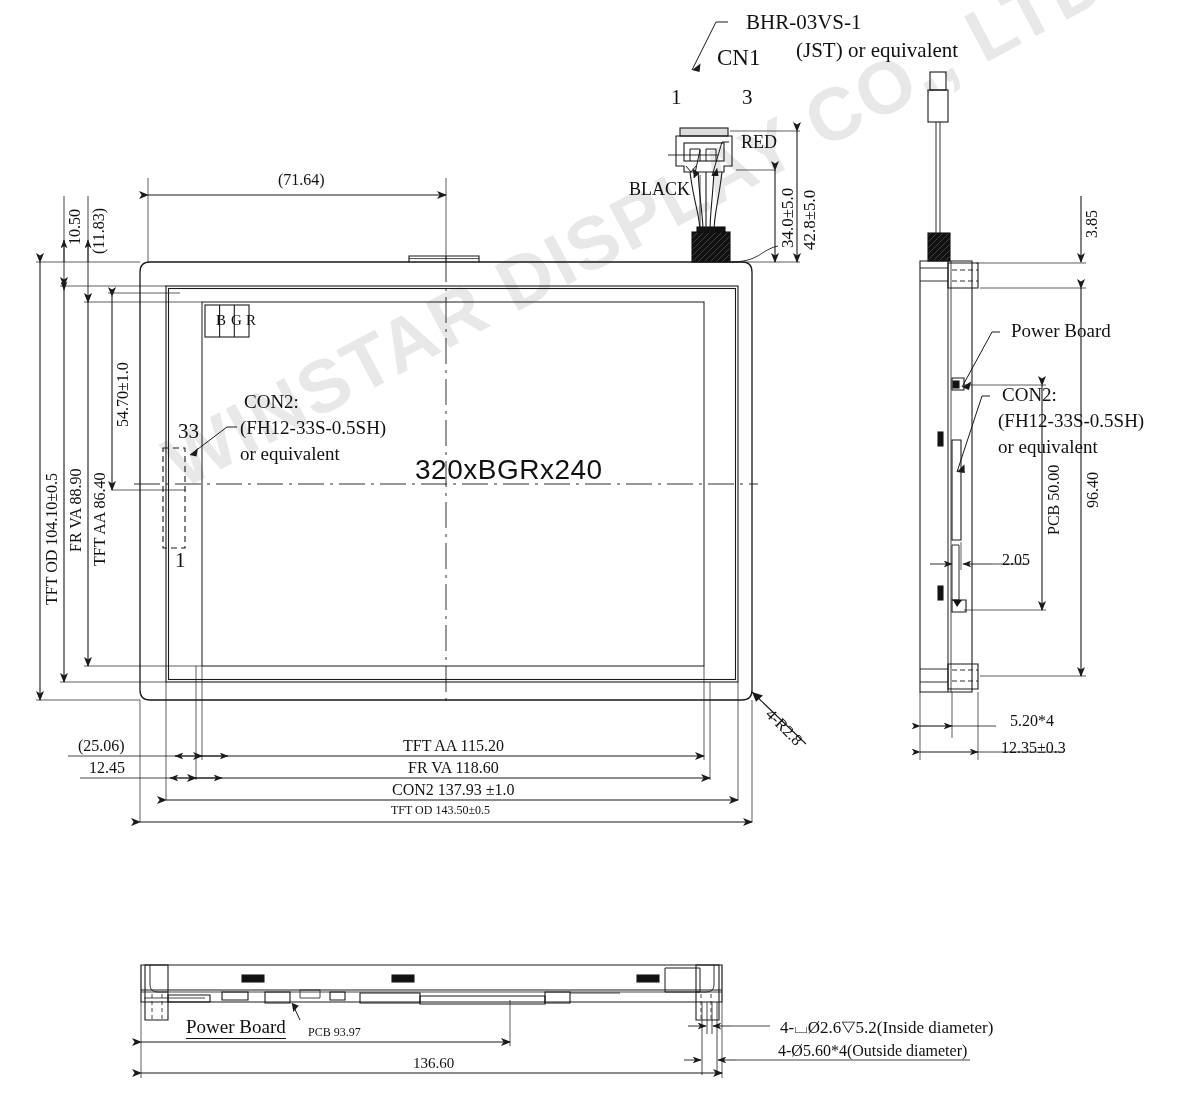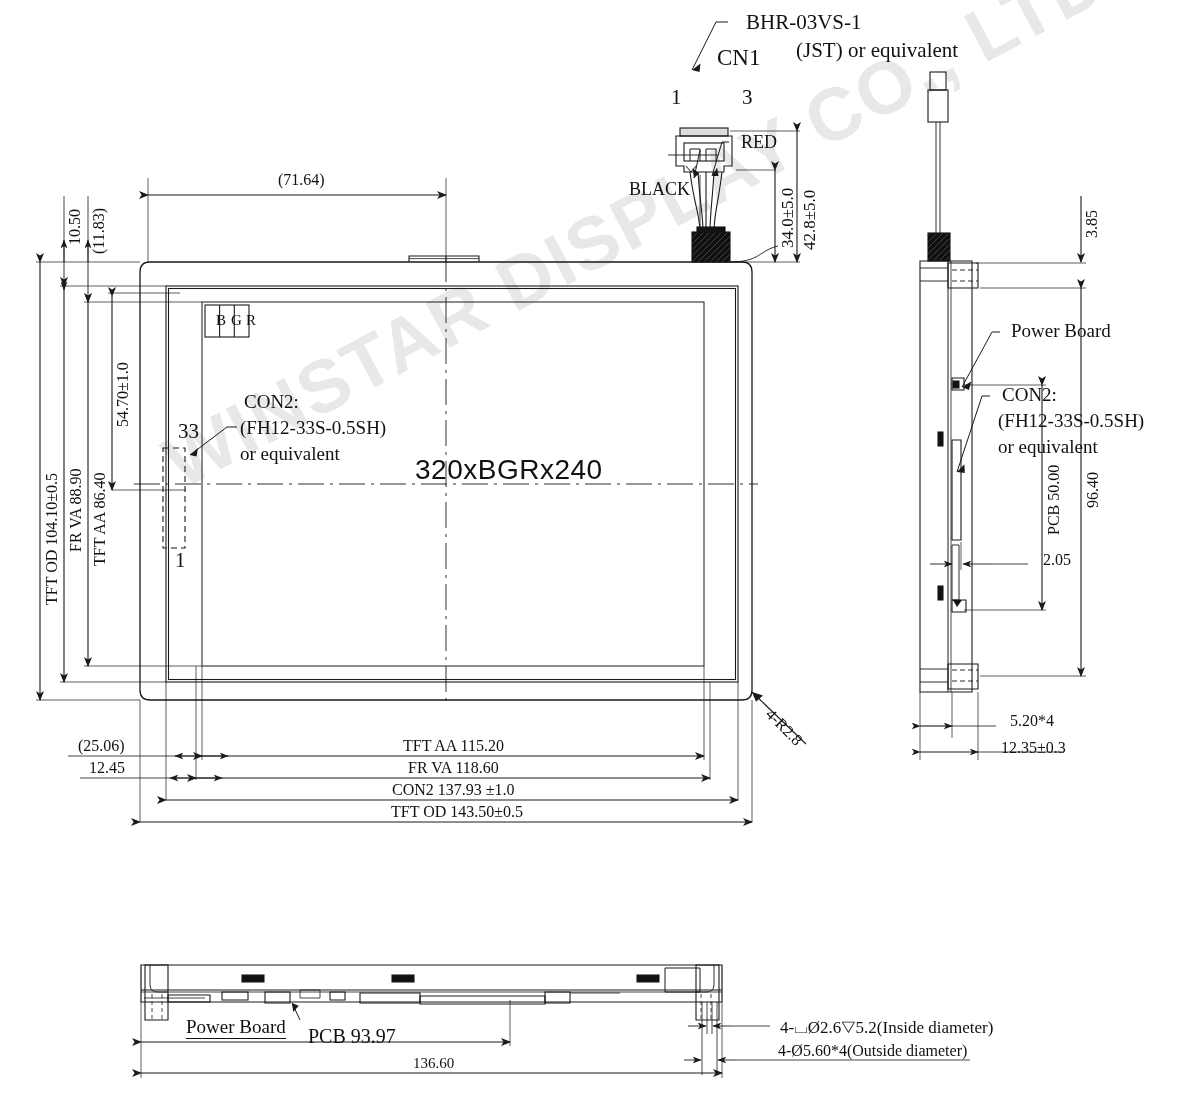--- a/index.html
+++ b/index.html
@@ -298,33 +298,33 @@
 
     <div class="lbl sans" style="left:360px;top:456px;font-size:28px;letter-spacing:0.5px;">320xBGRx240</div>
 
     <div class="lbl vert" style="left:766px;top:706px;font-size:16px;transform:rotate(45deg);">4-R2.8</div>
 
     <div class="lbl" style="left:70px;top:738px;font-size:16px;">(25.06)</div>
     <div class="lbl" style="left:81px;top:760px;font-size:16px;">12.45</div>
     <div class="lbl" style="left:395px;top:738px;font-size:16px;">TFT AA 115.20</div>
     <div class="lbl" style="left:400px;top:760px;font-size:16px;">FR VA 118.60</div>
     <div class="lbl" style="left:384px;top:782px;font-size:16px;">CON2  137.93 ±1.0</div>
-    <div class="lbl" style="left:383px;top:804px;font-size:16px;font-family:Liberation Serif, serif;">TFT OD 143.50±0.5</div>
+    <div class="lbl" style="left:383px;top:804px;font-size:12px;font-family:Liberation Serif, serif;">TFT OD 143.50±0.5</div>
 
     <div class="lbl vert" style="left:1076px;top:238px;font-size:16px;transform:rotate(-90deg);">3.85</div>
     <div class="lbl" style="left:1003px;top:321px;font-size:19px;">Power Board</div>
     <div class="lbl" style="left:994px;top:385px;font-size:19px;">CON2:</div>
     <div class="lbl" style="left:990px;top:411px;font-size:19px;">(FH12-33S-0.5SH)</div>
     <div class="lbl" style="left:990px;top:437px;font-size:19px;">or equivalent</div>
     <div class="lbl vert" style="left:1038px;top:535px;font-size:16px;transform:rotate(-90deg);">PCB 50.00</div>
     <div class="lbl vert" style="left:1077px;top:508px;font-size:16px;transform:rotate(-90deg);">96.40</div>
-    <div class="lbl" style="left:994px;top:552px;font-size:16px;margin-left:41px;">2.05</div>
+    <div class="lbl" style="left:994px;top:552px;font-size:16px;">2.05</div>
     <div class="lbl" style="left:1002px;top:713px;font-size:16px;">5.20*4</div>
     <div class="lbl" style="left:993px;top:740px;font-size:16px;">12.35±0.3</div>
 
     <div class="lbl" style="left:178px;top:1017px;font-size:19px;border-bottom:1.3px solid #111;padding-bottom:2px;">Power Board</div>
-    <div class="lbl" style="left:300px;top:1026px;font-size:20px;">PCB 93.97</div>
+    <div class="lbl" style="left:300px;top:1026px;font-size:12px;">PCB 93.97</div>
     <div class="lbl" style="left:405px;top:1056px;font-size:15px;">136.60</div>
     <div class="lbl" style="left:772px;top:1019px;font-size:17px;">4-⌴Ø2.6▽5.2(Inside diameter)</div>
     <div class="lbl" style="left:770px;top:1043px;font-size:16px;">4-Ø5.60*4(Outside diameter)</div>
 
   </div>
 </div>
 
 </body></html>

